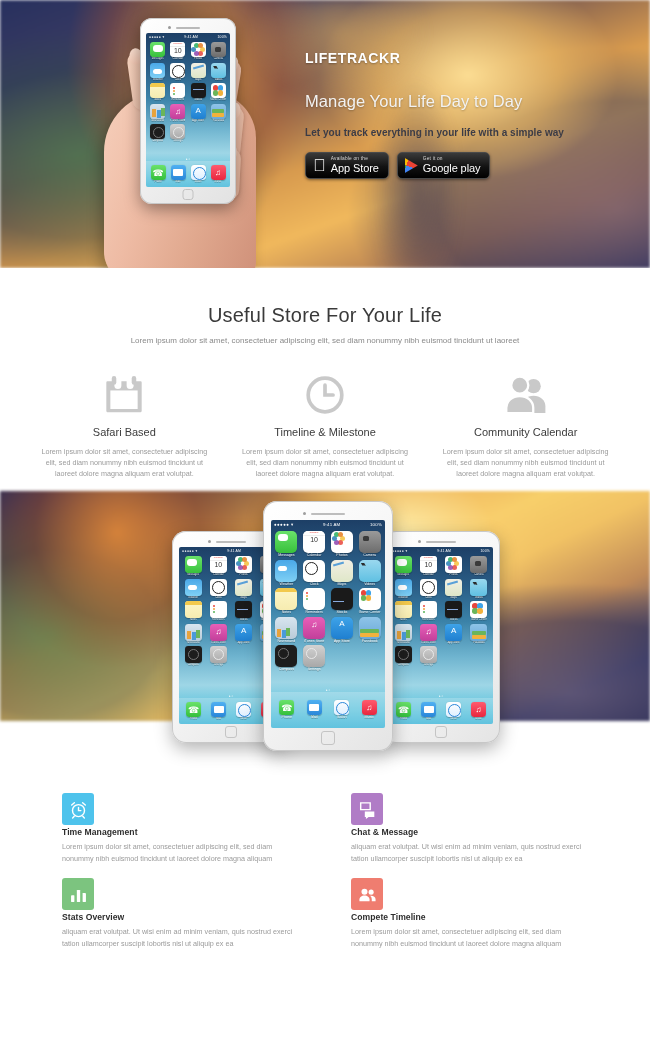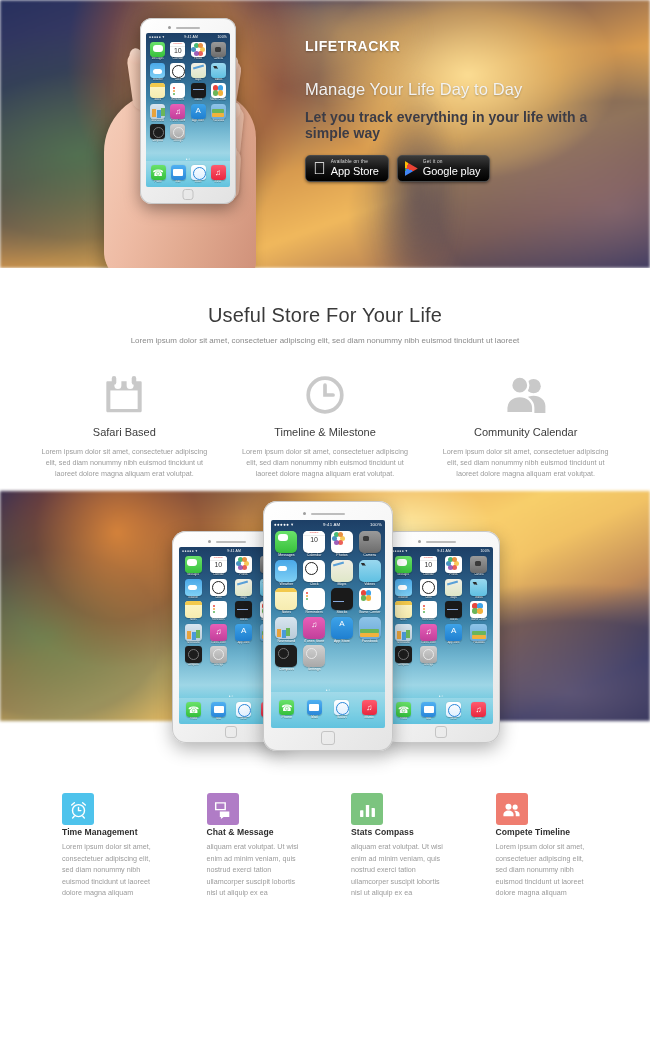--- a/index.html
+++ b/index.html
@@ -150,32 +150,32 @@
   .i-phone{background:linear-gradient(180deg,#6ae26a,#34bf3c);}
   .i-phone:after{content:"\260E";position:absolute;left:0;right:0;top:1px;text-align:center;font-size:9px;color:#fff;line-height:14px;}
   .i-mail{background:linear-gradient(180deg,#4fb0f2,#2a87d8);}
   .i-mail:after{content:"";position:absolute;left:2.5px;top:4px;width:10px;height:7px;background:#fff;border-radius:1px;}
   .i-safari{background:linear-gradient(180deg,#ffffff,#dfefff);}
   .i-safari:after{content:"";position:absolute;left:2px;top:2px;width:11px;height:11px;border:1px solid #2a87d8;border-radius:50%;}
   .i-music{background:linear-gradient(180deg,#ff5b6e,#e8273f);}
   .i-music:after{content:"\266B";position:absolute;left:0;right:0;top:2px;text-align:center;font-size:8px;color:#fff;line-height:11px;}
 
   
-  .hero-copy { position:absolute; left:305px; top:38px; width:330px; }
+  .hero-copy { position:absolute; left:305px; top:50px; width:330px; }
   .brand {
     font-size:14px; font-weight:bold; color:#ffffff;
     letter-spacing:.6px; text-shadow:0 1px 2px rgba(0,0,0,.3);
   }
   .headline {
     margin-top:24px; color:#f2f2f2; font-weight:300;
     font-size:16.5px; line-height:22px; letter-spacing:.1px;
     text-shadow:0 1px 2px rgba(0,0,0,.25);
   }
   .subline {
-    margin-top:9px; color:#3c3c46; font-size:14px; font-weight:bold;
+    margin-top:15px; color:#3c3c46; font-size:10px; font-weight:bold;
     letter-spacing:.05px;
   }
   .stores { margin-top:14px; display:flex; gap:8px; }
   .store-btn {
     display:flex; align-items:center; gap:5px;
     background:linear-gradient(180deg,#3a3a3a 0%,#121212 55%,#000 100%);
     border:1px solid #4a4a4a; border-radius:5px;
     padding:4px 9px 4px 7px;
     box-shadow:0 1px 3px rgba(0,0,0,.45);
     cursor:pointer;
@@ -230,21 +230,21 @@
   .p-left  { left:172px; top:40px; width:118px; height:212px; padding:16px 7px 19px 7px; }
   .p-right { left:382px; top:40px; width:118px; height:212px; padding:16px 7px 19px 7px; }
   .p-mid   { left:263px; top:10px; width:130px; height:250px; padding:19px 8px 23px 8px; z-index:3; }
   .p-left .ios-grid .ic, .p-right .ios-grid .ic { width:17px; height:17px; }
   .p-mid  .ios-grid .ic { width:22px; height:22px; border-radius:5px; }
   .p-mid  .ic-lab { font-size:3.6px; }
   .p-mid  .ios-status { font-size:4.4px; height:9px; }
   .p-mid  .ios-dock { height:36px; }
 
   
-  .features { padding:18px 58px 0 62px; display:grid; grid-template-columns:1fr 1fr 1fr 1fr; column-gap:48px; row-gap:14px; }
+  .features { padding:18px 58px 0 62px; display:grid; grid-template-columns:1fr 1fr; column-gap:48px; row-gap:14px; }
   .feat { position:relative; }
   .feat-ico {
     width:32px; height:32px; border-radius:3px;
     display:flex; align-items:center; justify-content:center;
     color:#fff;
   }
   .feat h4 { font-size:8.6px; font-weight:bold; color:#2e2e2e; margin-top:2px; letter-spacing:.05px; }
   .feat p { font-size:7.2px; color:#9b9b9b; line-height:11.5px; margin-top:4px; }
 </style>
 </head>
@@ -849,21 +849,21 @@
   </div>
 
   <div class="feat">
     <div class="feat-ico" style="background: rgb(124, 196, 127);">
       <svg width="19" height="19" viewBox="0 0 24 24" fill="#fff">
         <rect x="2.6" y="13" width="4.2" height="8.4" rx=".6"></rect>
         <rect x="9.9" y="6.4" width="4.2" height="15" rx=".6"></rect>
         <rect x="17.2" y="10" width="4.2" height="11.4" rx=".6"></rect>
       </svg>
     </div>
-    <h4>Stats Compass</h4>
+    <h4>Stats Overview</h4>
     <p>aliquam erat volutpat. Ut wisi enim ad minim veniam, quis nostrud exerci tation ullamcorper suscipit lobortis nisl ut aliquip ex ea</p>
   </div>
 
   <div class="feat">
     <div class="feat-ico" style="background: rgb(239, 125, 112);">
       <svg width="19" height="19" viewBox="0 0 24 24" fill="#fff">
         <circle cx="8.2" cy="8.4" r="3.8"></circle>
           <circle cx="16.6" cy="9" r="3.2"></circle>
         <path d="M8.2 13.2c3.6 0 6.4 2.3 6.4 5.2v2H1.8v-2c0-2.9 2.8-5.2 6.4-5.2z"></path>
         <path d="M16.6 13.6c3 0 5.6 1.9 5.6 4.4v2.4h-4.8v-2c0-1.9-.8-3.6-2.2-4.7a7 7 0 011.4-.1z"></path>

